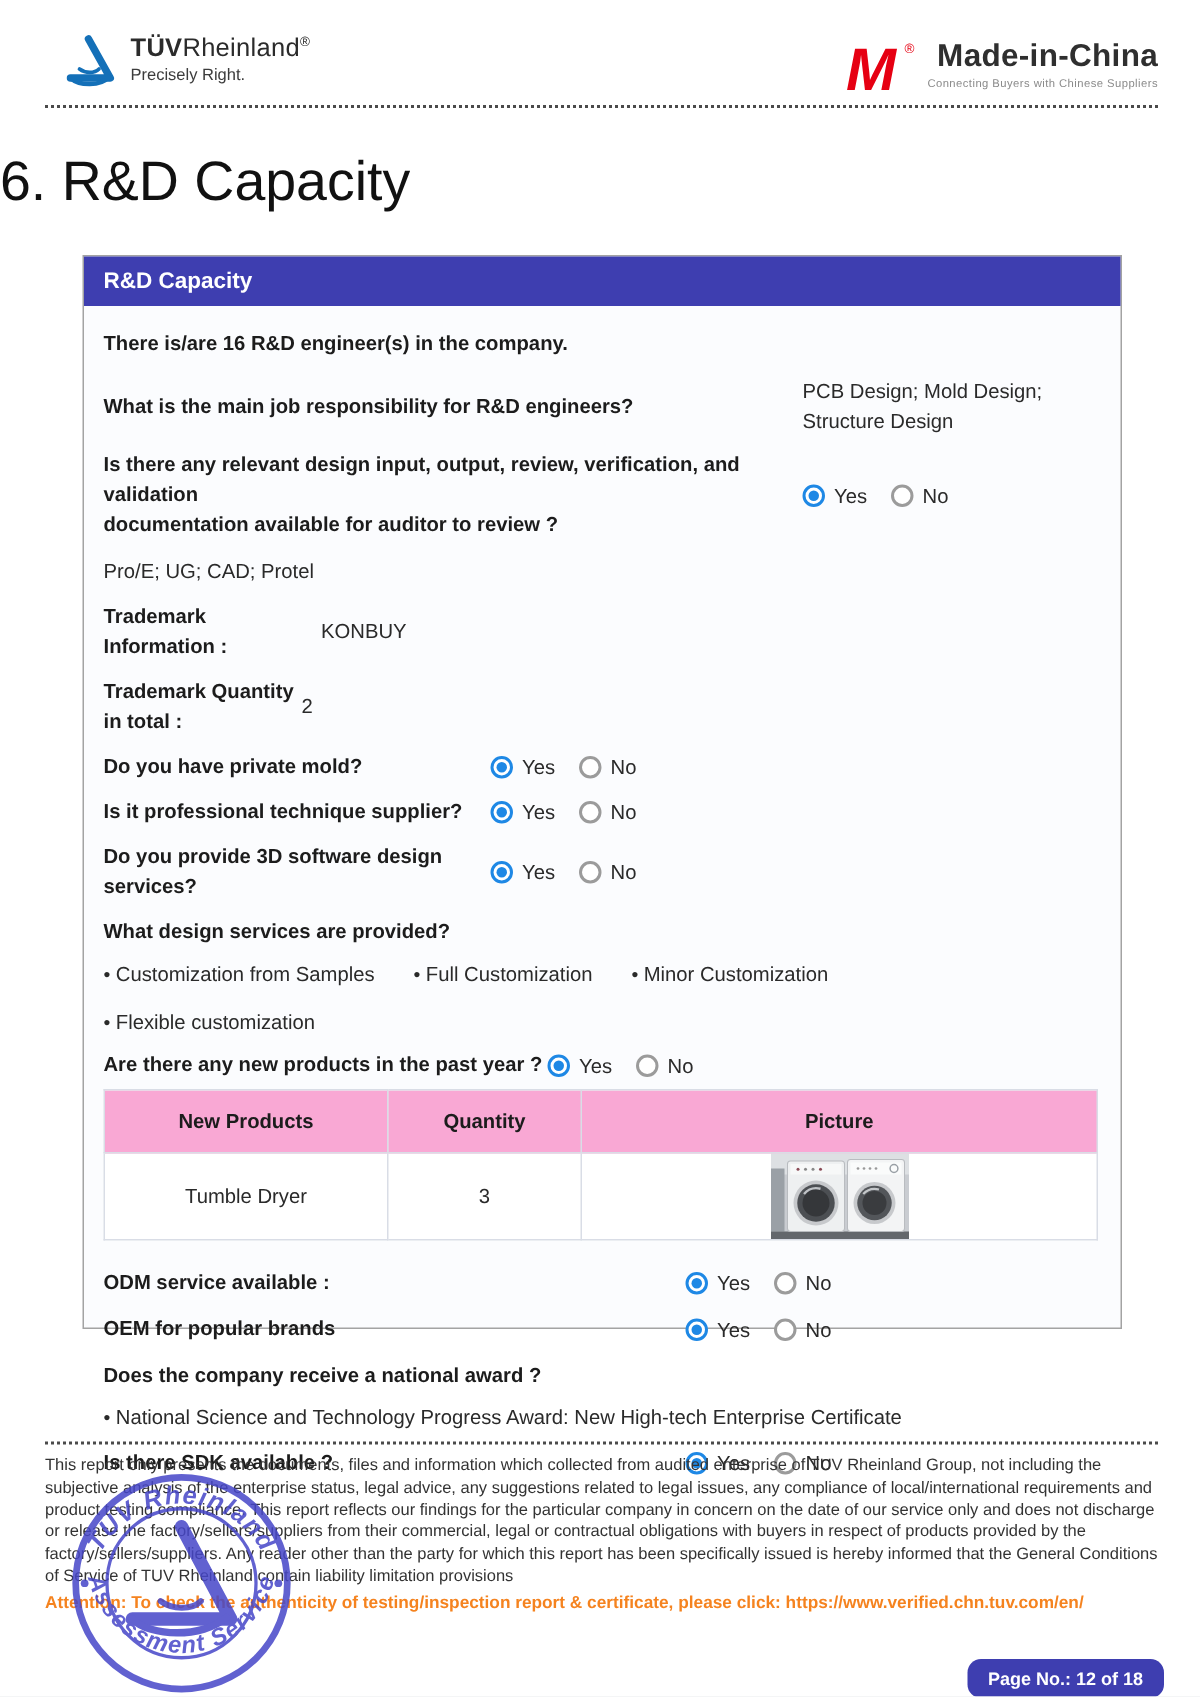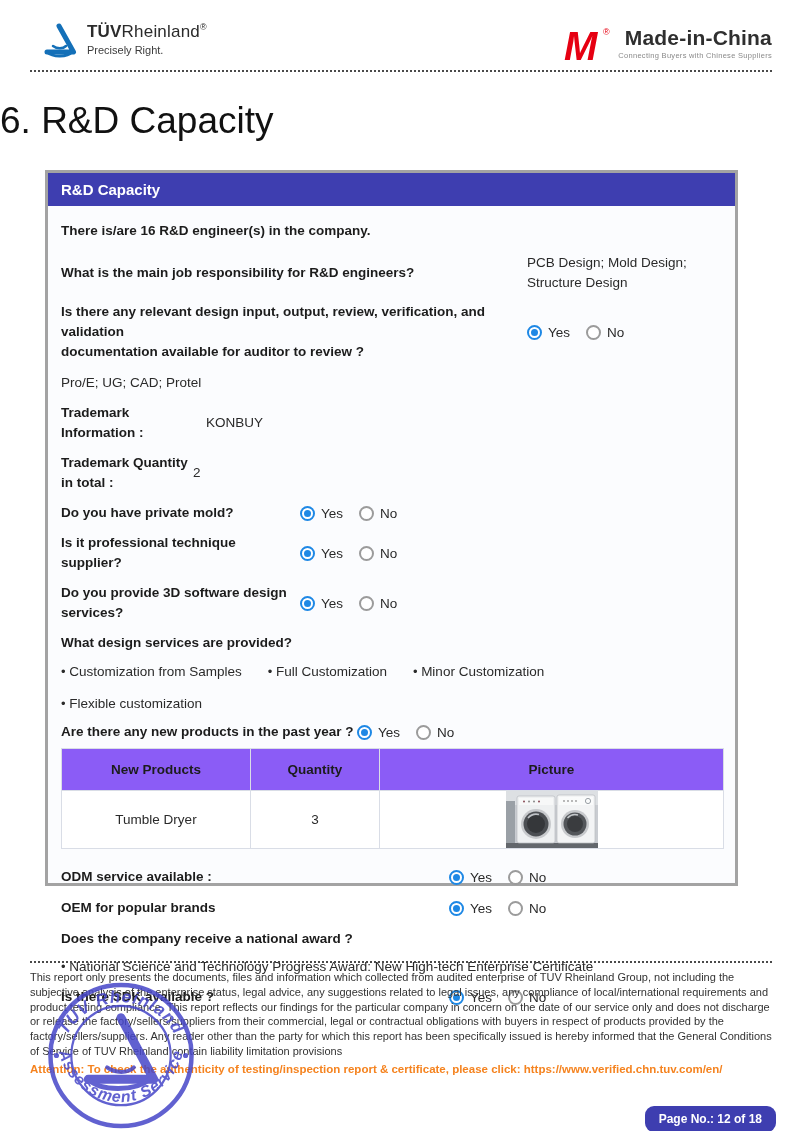--- a/index.html
+++ b/index.html
@@ -19,33 +19,33 @@
   .mic-text .brand { font-size:21px; font-weight:bold; color:#2f2f2f; letter-spacing:.2px;text-align:right; }
   .mic-text .tag { font-size:7.5px; color:#8a8a8a; margin-top:1px; letter-spacing:.3px; }
   .dotline-top { position:absolute; left:30px; right:28px; top:70px;
                  border-top:2px dotted #4a4a4a; }
 
   
   .title { position:absolute; top:100px; left:0; width:100%; text-align:left;
            font-size:37px; font-weight:normal; color:#111; }
 
   
-  .panel { position:absolute; left:45px; top:170px; width:693px; height:716px;
-           background:#fbfcfe; border:3px solid #a3a3a3; }
+  .panel { position:absolute; left:55px; top:170px; width:693px; height:716px;
+           background:#fbfcfe; border:1px solid #a3a3a3; }
   .panel-bar { height:33px; line-height:33px; padding-left:13px; color:#fff;
                font-size:15px; font-weight:bold; }
   .panel-body { padding:15px 16px 0 13px; font-size:13.5px; }
   .row { display:flex; align-items:center; margin-bottom:9px; min-height:20px; }
   .row.top { align-items:flex-start; }
   .q { font-weight:bold; color:#1c1c1c; line-height:20px; }
   .val { font-weight:normal; color:#2a2a2a; line-height:20px; }
   .preline { white-space:pre-line; }
   .q-col { width:466px; flex:none; }
   .v-col { flex:1; }
-  .lab-258 { width:239px; flex:none; }
+  .lab-258 { width:258px; flex:none; }
   .lab-296 { width:296px; flex:none; }
   .lab-388 { width:388px; flex:none; }
   .lab-145 { width:145px; flex:none; }
   .lab-132 { width:132px; flex:none; }
 
   
   .rgroup { display:flex; align-items:center; gap:16px; }
   .ropt { display:flex; align-items:center; gap:6px; }
   .rb { width:15px; height:15px; border-radius:50%; flex:none; position:relative; background:#fff; }
   .rb.sel { border:2px solid #1e88e5; }
@@ -55,21 +55,21 @@
   .rlabel { font-size:13.5px; color:#2a2a2a; }
 
   
   .bullets { display:flex; flex-wrap:wrap; gap:4px 26px; margin-bottom:10px; }
   .bullet { font-size:13.5px; color:#2a2a2a; line-height:22px; }
   .bullet::before { content:"\2022\00a0"; font-size:13px; }
   .bullets.single { margin-bottom:7px; }
 
   
   .ptable { width:663px; border-collapse:collapse; margin:6px 0 18px 0; background:#fff; }
-  .ptable th { background:#8b5cf6; border:1px solid #d9dde6; font-size:13.5px; font-weight:bold;
+  .ptable th { background:#f9a8d4; border:1px solid #d9dde6; font-size:13.5px; font-weight:bold;
                height:42px; text-align:center; color:#1c1c1c; }
   .ptable td { border:1px solid #d9dde6; font-size:13.5px; height:58px; text-align:center;
                color:#2a2a2a; }
 
   
   .footer { position:absolute; left:30px; right:28px; top:961px; }
   .dotline-bottom { border-top:2px dotted #4a4a4a; margin-bottom:7px; }
   .disclaimer { font-size:11px; line-height:14.8px; color:#333; }
   .attention { font-size:11.5px; font-weight:bold; margin-top:4px; }
 

